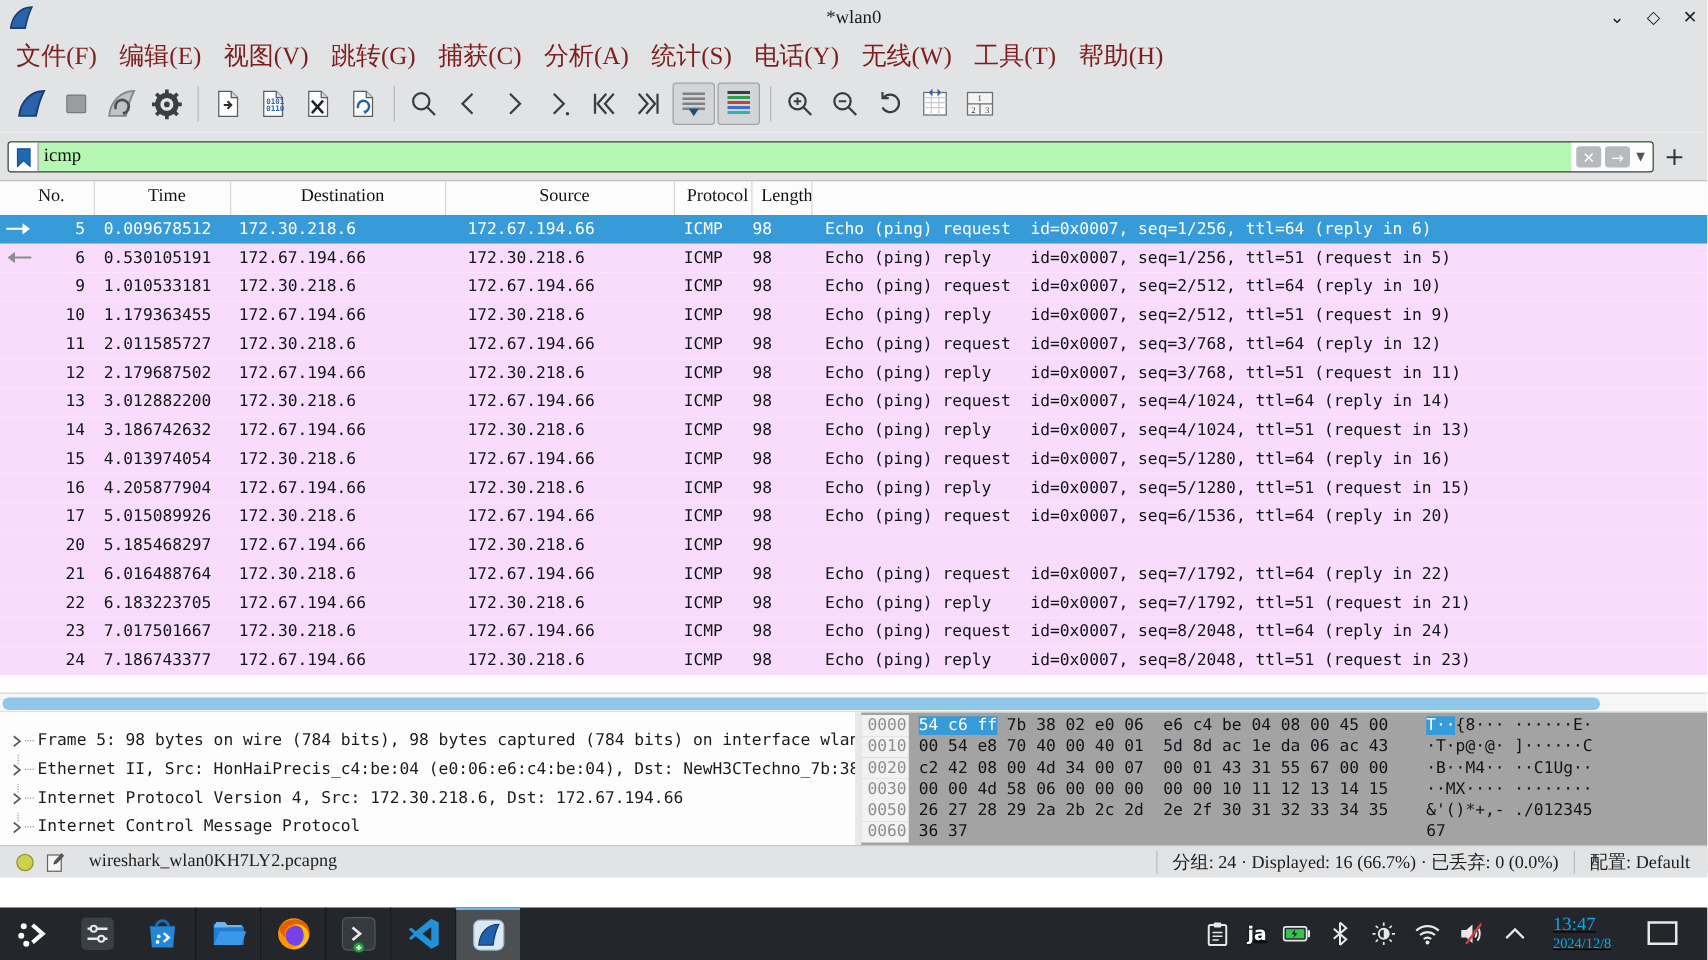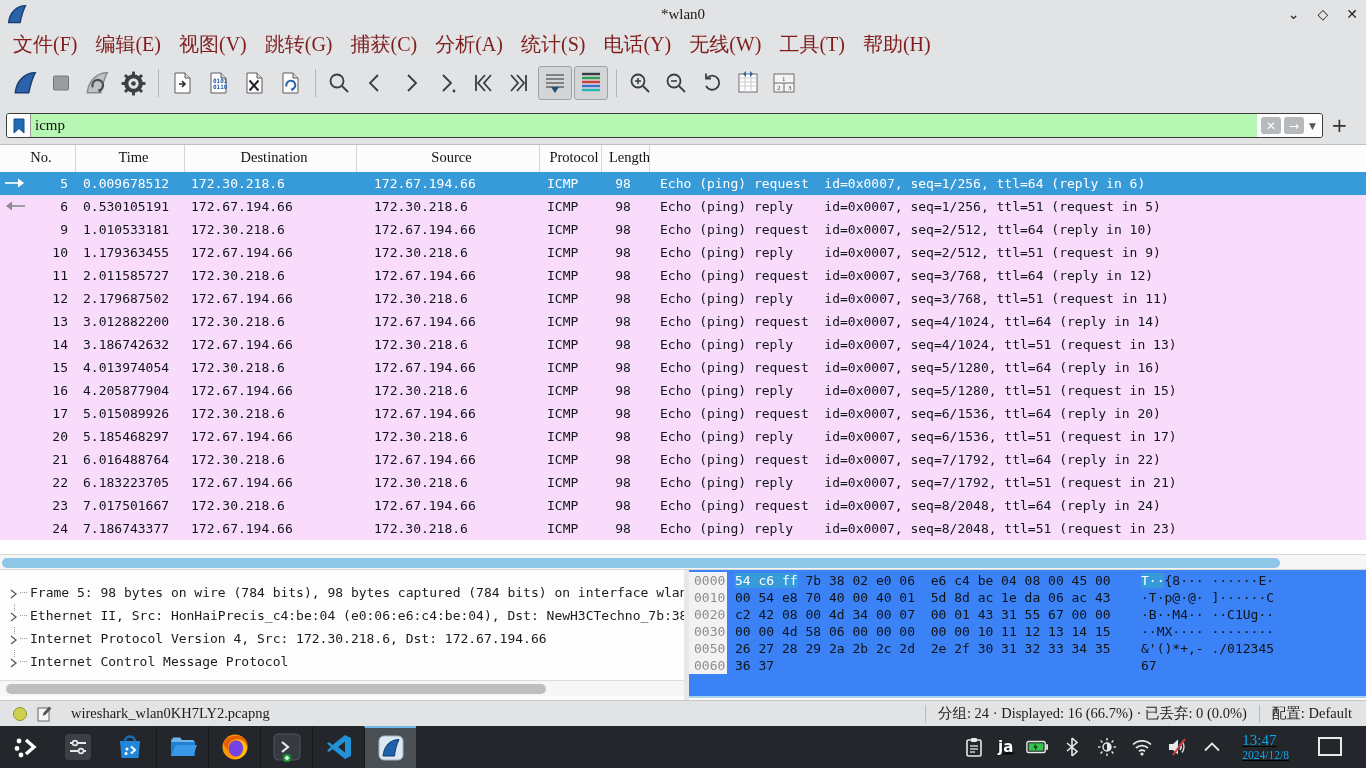--- a/index.html
+++ b/index.html
@@ -34,47 +34,47 @@
   .plh-cell { border-right:1px solid #d6d6d6; padding:4px 0 0 7px; overflow:hidden; white-space:nowrap; }
   .pl-rows { position:absolute; left:0; top:172px; width:1366px; height:368px; font-family:"DejaVu Sans Mono",monospace; font-size:13px; }
   .pl-row { display:flex; height:23px; line-height:23px; background:#f9dcfb; color:#10151a; white-space:pre; }
   .pl-row.selected { background:#389bd9; color:#ffffff; }
   .pl-cell { overflow:hidden; white-space:pre; flex-shrink:0; }
   .c-no { width:76px; text-align:right; padding-right:8px; position:relative; }
   .c-time { width:109px; padding-left:7px; }
   .c-src { width:183px; padding-left:6px; }
   .c-dst { width:172px; padding-left:6px; }
   .c-proto { width:62px; padding-left:7px; }
-  .c-len { width:48px; text-align:center; padding-right:6px; }
+  .c-len { width:48px; text-align:left; padding-right:6px; }
   .c-info { flex:1; padding-left:10px; }
   .row-arrow { position:absolute; left:4px; top:4px; }
   .pl-void { position:absolute; left:0; top:540px; width:1366px; height:14px; background:#ffffff; }
 
   .pl-hscroll { position:absolute; left:0; top:554px; width:1366px; height:16px; background:#f6f6f6; border-top:1px solid #d9d9d9; border-bottom:1px solid #d9d9d9; }
   .pl-hscroll .thumb { position:absolute; left:2px; top:3px; width:1278px; height:10px; border-radius:5px; background:#8fc7e9; }
 
   .bottom { position:absolute; left:0; top:570px; width:1366px; height:130px; background:#fdfdfd; }
   .details { position:absolute; left:0; top:0; width:684px; height:110px; background:#fdfdfd; overflow:hidden; }
   .det-line { position:relative; height:23px; line-height:23px; font-family:"DejaVu Sans Mono",monospace; font-size:13px; color:#1b1b1b; white-space:pre; padding-left:30px; overflow:hidden; }
   .det-line:first-child { margin-top:11px; }
   .det-line + .det-line::before { content:''; position:absolute; left:14px; top:-7px; height:14px; border-left:1px dotted #9a9a9a; }
   .det-arrow { position:absolute; left:9px; top:4px; width:10px; height:14px; }
   .det-dash { position:absolute; left:20px; top:11px; width:7px; border-top:1px dotted #9a9a9a; }
   .det-hscroll { position:absolute; left:0; top:110px; width:684px; height:16px; background:#f6f6f6; border-top:1px solid #dcdcdc; }
   .det-hscroll .thumb { position:absolute; left:6px; top:3px; width:540px; height:10px; border-radius:5px; background:#bcbec0; }
   .splitter { position:absolute; left:684px; top:0; width:5px; height:130px; background:#e7e8ea; }
-  .hexpane { position:absolute; left:689px; top:0; width:677px; height:128px; background:#3b82f6; border-bottom:2px solid #a9d4ee; font-family:"DejaVu Sans Mono",monospace; font-size:13px; }
+  .hexpane { position:absolute; left:689px; top:0; width:677px; height:128px; background:#a3a3a3; border-bottom:2px solid #a9d4ee; font-family:"DejaVu Sans Mono",monospace; font-size:13px; }
   .hex-row { display:flex; height:17px; line-height:17px; white-space:pre; }
   .hex-row:first-child { margin-top:2px; }
   .hex-off { width:38px; padding-left:5px; color:#8b8e90; background:#f2f2f3; flex-shrink:0; }
   .hex-bytes { width:386px; padding-left:8px; color:#101418; flex-shrink:0; overflow:hidden; }
   .hex-ascii { color:#101418; padding-left:28px; }
   .hl { background:#389bd9; color:#fff; }
 
-  .statusbar { position:absolute; left:0; top:700px; width:1366px; height:26px; background:#e2e3e5; border-top:1px solid #c6c7c9; display:flex; align-items:center; font-size:14.5px; color:#1c1c1c; }
+  .statusbar { position:absolute; left:0; top:676px; width:1366px; height:26px; background:#e2e3e5; border-top:1px solid #c6c7c9; display:flex; align-items:center; font-size:14.5px; color:#1c1c1c; }
   .sb-left { display:flex; align-items:center; gap:9px; padding-left:12px; flex:1; }
   .sb-file { padding-left:10px; }
   .sb-sep { width:1px; height:18px; background:#b9babc; }
   .sb-counts { padding:0 12px; white-space:nowrap; }
   .sb-profile { padding:0 14px 0 12px; white-space:nowrap; }
 
   .taskbar { position:absolute; left:0; top:726px; width:1366px; height:42px; background:#23272b; display:flex; align-items:center; }
   .tk-ico { width:52px; height:42px; display:flex; align-items:center; justify-content:center; }
   .tk-task { width:52px; height:42px; display:flex; align-items:center; justify-content:center; border-left:1px solid #17191c; }
   .tk-task.active { background:#4b5054; border-top:2px solid #6fb9e2; }
@@ -329,21 +329,21 @@
           </svg>6</span><span class="pl-cell c-time">0.530105191</span><span class="pl-cell c-src">172.67.194.66</span><span class="pl-cell c-dst">172.30.218.6</span><span class="pl-cell c-proto">ICMP</span><span class="pl-cell c-len">98</span><span class="pl-cell c-info">Echo (ping) reply    id=0x0007, seq=1/256, ttl=51 (request in 5)</span></div>
       <div class="pl-row"><span class="pl-cell c-no">9</span><span class="pl-cell c-time">1.010533181</span><span class="pl-cell c-src">172.30.218.6</span><span class="pl-cell c-dst">172.67.194.66</span><span class="pl-cell c-proto">ICMP</span><span class="pl-cell c-len">98</span><span class="pl-cell c-info">Echo (ping) request  id=0x0007, seq=2/512, ttl=64 (reply in 10)</span></div>
       <div class="pl-row"><span class="pl-cell c-no">10</span><span class="pl-cell c-time">1.179363455</span><span class="pl-cell c-src">172.67.194.66</span><span class="pl-cell c-dst">172.30.218.6</span><span class="pl-cell c-proto">ICMP</span><span class="pl-cell c-len">98</span><span class="pl-cell c-info">Echo (ping) reply    id=0x0007, seq=2/512, ttl=51 (request in 9)</span></div>
       <div class="pl-row"><span class="pl-cell c-no">11</span><span class="pl-cell c-time">2.011585727</span><span class="pl-cell c-src">172.30.218.6</span><span class="pl-cell c-dst">172.67.194.66</span><span class="pl-cell c-proto">ICMP</span><span class="pl-cell c-len">98</span><span class="pl-cell c-info">Echo (ping) request  id=0x0007, seq=3/768, ttl=64 (reply in 12)</span></div>
       <div class="pl-row"><span class="pl-cell c-no">12</span><span class="pl-cell c-time">2.179687502</span><span class="pl-cell c-src">172.67.194.66</span><span class="pl-cell c-dst">172.30.218.6</span><span class="pl-cell c-proto">ICMP</span><span class="pl-cell c-len">98</span><span class="pl-cell c-info">Echo (ping) reply    id=0x0007, seq=3/768, ttl=51 (request in 11)</span></div>
       <div class="pl-row"><span class="pl-cell c-no">13</span><span class="pl-cell c-time">3.012882200</span><span class="pl-cell c-src">172.30.218.6</span><span class="pl-cell c-dst">172.67.194.66</span><span class="pl-cell c-proto">ICMP</span><span class="pl-cell c-len">98</span><span class="pl-cell c-info">Echo (ping) request  id=0x0007, seq=4/1024, ttl=64 (reply in 14)</span></div>
       <div class="pl-row"><span class="pl-cell c-no">14</span><span class="pl-cell c-time">3.186742632</span><span class="pl-cell c-src">172.67.194.66</span><span class="pl-cell c-dst">172.30.218.6</span><span class="pl-cell c-proto">ICMP</span><span class="pl-cell c-len">98</span><span class="pl-cell c-info">Echo (ping) reply    id=0x0007, seq=4/1024, ttl=51 (request in 13)</span></div>
       <div class="pl-row"><span class="pl-cell c-no">15</span><span class="pl-cell c-time">4.013974054</span><span class="pl-cell c-src">172.30.218.6</span><span class="pl-cell c-dst">172.67.194.66</span><span class="pl-cell c-proto">ICMP</span><span class="pl-cell c-len">98</span><span class="pl-cell c-info">Echo (ping) request  id=0x0007, seq=5/1280, ttl=64 (reply in 16)</span></div>
       <div class="pl-row"><span class="pl-cell c-no">16</span><span class="pl-cell c-time">4.205877904</span><span class="pl-cell c-src">172.67.194.66</span><span class="pl-cell c-dst">172.30.218.6</span><span class="pl-cell c-proto">ICMP</span><span class="pl-cell c-len">98</span><span class="pl-cell c-info">Echo (ping) reply    id=0x0007, seq=5/1280, ttl=51 (request in 15)</span></div>
       <div class="pl-row"><span class="pl-cell c-no">17</span><span class="pl-cell c-time">5.015089926</span><span class="pl-cell c-src">172.30.218.6</span><span class="pl-cell c-dst">172.67.194.66</span><span class="pl-cell c-proto">ICMP</span><span class="pl-cell c-len">98</span><span class="pl-cell c-info">Echo (ping) request  id=0x0007, seq=6/1536, ttl=64 (reply in 20)</span></div>
-      <div class="pl-row"><span class="pl-cell c-no">20</span><span class="pl-cell c-time">5.185468297</span><span class="pl-cell c-src">172.67.194.66</span><span class="pl-cell c-dst">172.30.218.6</span><span class="pl-cell c-proto">ICMP</span><span class="pl-cell c-len">98</span><span class="pl-cell c-info">Echo (ping) reply    id=0x0007, seq=6/1536, ttl=51 (request in 17)</span></div>
+      <div class="pl-row"><span class="pl-cell c-no">20</span><span class="pl-cell c-time">5.185468297</span><span class="pl-cell c-src">172.67.194.66</span><span class="pl-cell c-dst">172.30.218.6</span><span class="pl-cell c-proto">ICMP</span><span class="pl-cell c-len">98</span></div>
       <div class="pl-row"><span class="pl-cell c-no">21</span><span class="pl-cell c-time">6.016488764</span><span class="pl-cell c-src">172.30.218.6</span><span class="pl-cell c-dst">172.67.194.66</span><span class="pl-cell c-proto">ICMP</span><span class="pl-cell c-len">98</span><span class="pl-cell c-info">Echo (ping) request  id=0x0007, seq=7/1792, ttl=64 (reply in 22)</span></div>
       <div class="pl-row"><span class="pl-cell c-no">22</span><span class="pl-cell c-time">6.183223705</span><span class="pl-cell c-src">172.67.194.66</span><span class="pl-cell c-dst">172.30.218.6</span><span class="pl-cell c-proto">ICMP</span><span class="pl-cell c-len">98</span><span class="pl-cell c-info">Echo (ping) reply    id=0x0007, seq=7/1792, ttl=51 (request in 21)</span></div>
       <div class="pl-row"><span class="pl-cell c-no">23</span><span class="pl-cell c-time">7.017501667</span><span class="pl-cell c-src">172.30.218.6</span><span class="pl-cell c-dst">172.67.194.66</span><span class="pl-cell c-proto">ICMP</span><span class="pl-cell c-len">98</span><span class="pl-cell c-info">Echo (ping) request  id=0x0007, seq=8/2048, ttl=64 (reply in 24)</span></div>
       <div class="pl-row"><span class="pl-cell c-no">24</span><span class="pl-cell c-time">7.186743377</span><span class="pl-cell c-src">172.67.194.66</span><span class="pl-cell c-dst">172.30.218.6</span><span class="pl-cell c-proto">ICMP</span><span class="pl-cell c-len">98</span><span class="pl-cell c-info">Echo (ping) reply    id=0x0007, seq=8/2048, ttl=51 (request in 23)</span></div>
     </div>
   <div class="pl-void"></div>
 
   <div class="pl-hscroll">
       <div class="thumb"></div>
     </div>

